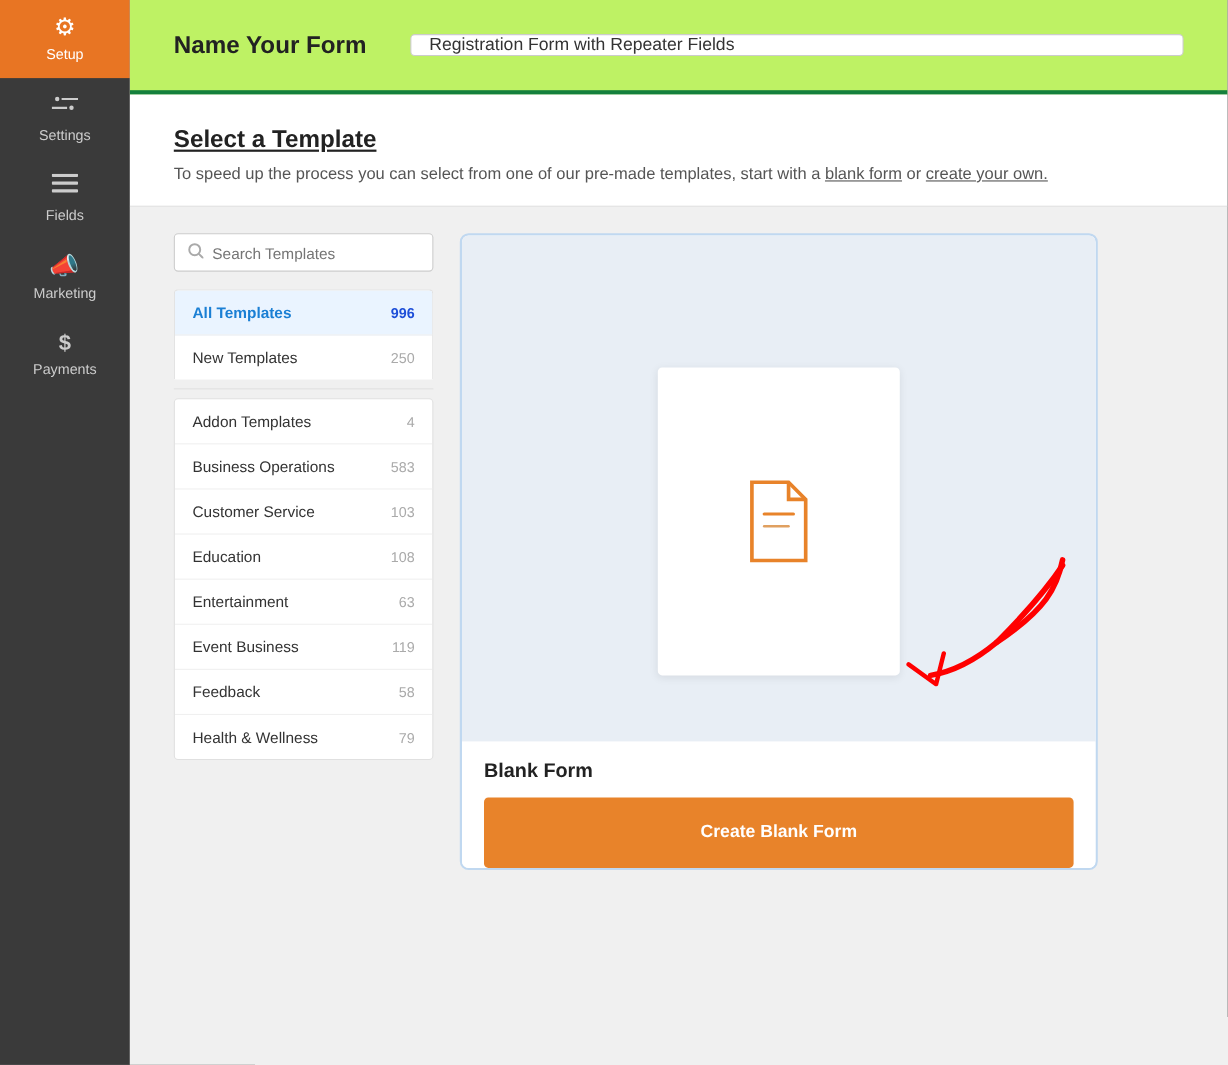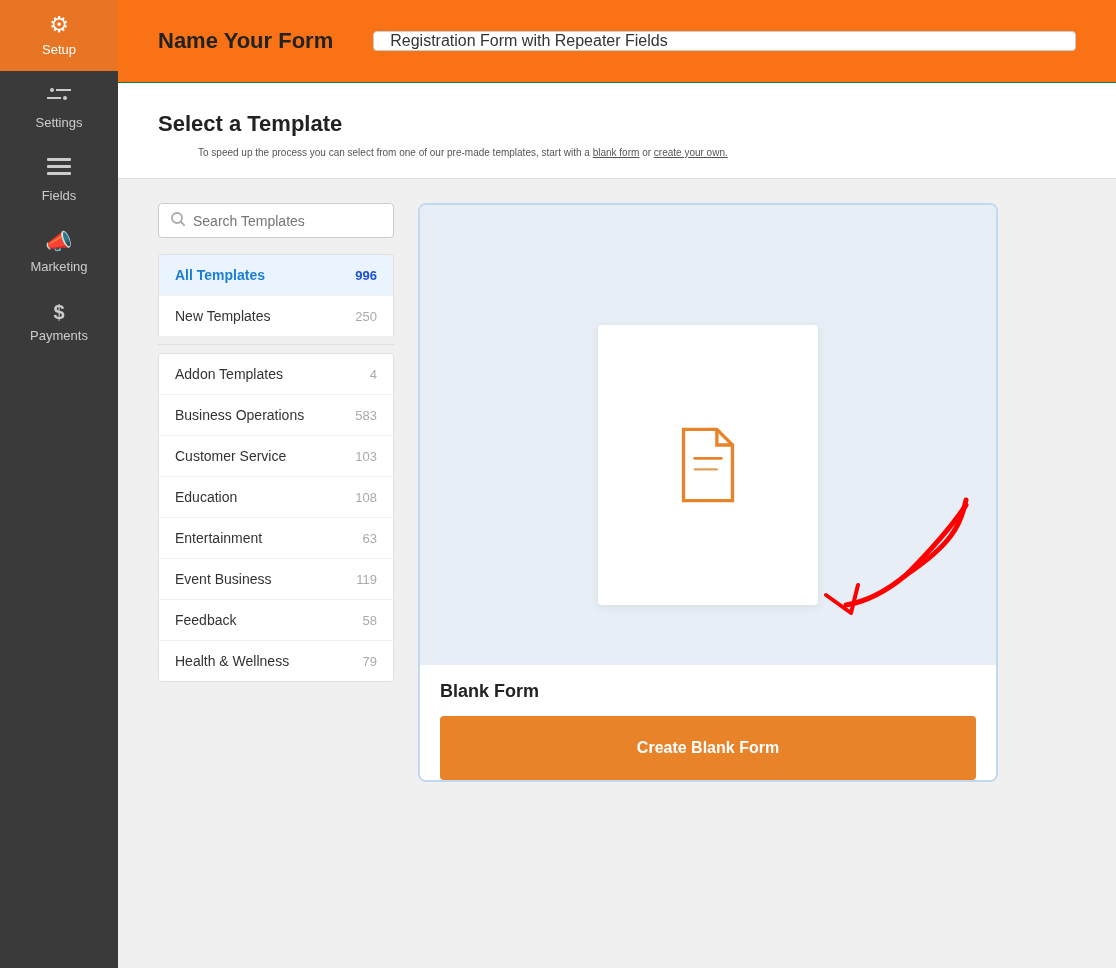--- a/index.html
+++ b/index.html
@@ -38,26 +38,26 @@
     .main {
       flex: 1;
       background: #f0f0f0;
       display: flex;
       flex-direction: column;
       overflow: hidden;
     }
 
     
     .name-section {
-      background: #f97316;
+      background: #bef264;
       padding: 28px 40px;
       display: flex;
       align-items: center;
       gap: 40px;
-      border-bottom: 1px solid #15803d;
+      border-bottom: 4px solid #15803d;
     }
     .name-label {
       font-size: 22px;
       font-weight: 700;
       color: #222;
       white-space: nowrap;
     }
     .name-input {
       flex: 1;
       border: 1px solid #ccc;
@@ -72,26 +72,26 @@
     .select-section {
       background: #fff;
       padding: 28px 40px 0 40px;
       border-bottom: 1px solid #ddd;
     }
     .select-title {
       font-size: 22px;
       font-weight: 700;
       color: #222;
       margin-bottom: 10px;
+      text-decoration: underline;
     }
     .select-desc {
-      font-size: 10px;
+      font-size: 15px;
       color: #555;
       margin-bottom: 20px;
-      margin-left: 40px;
     }
     .select-desc a {
       color: #555;
       text-decoration: underline;
     }
 
     
     .template-area {
       display: flex;
       flex: 1;

